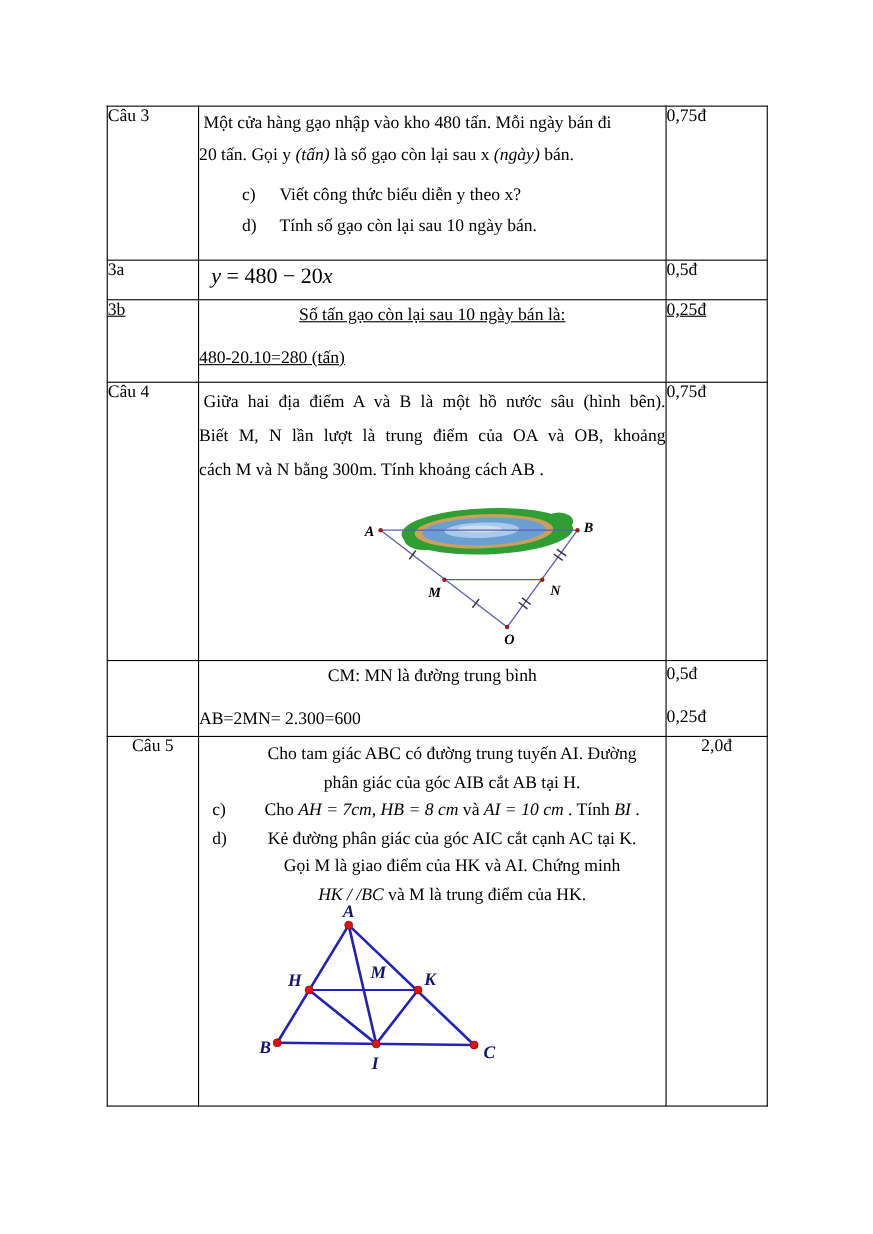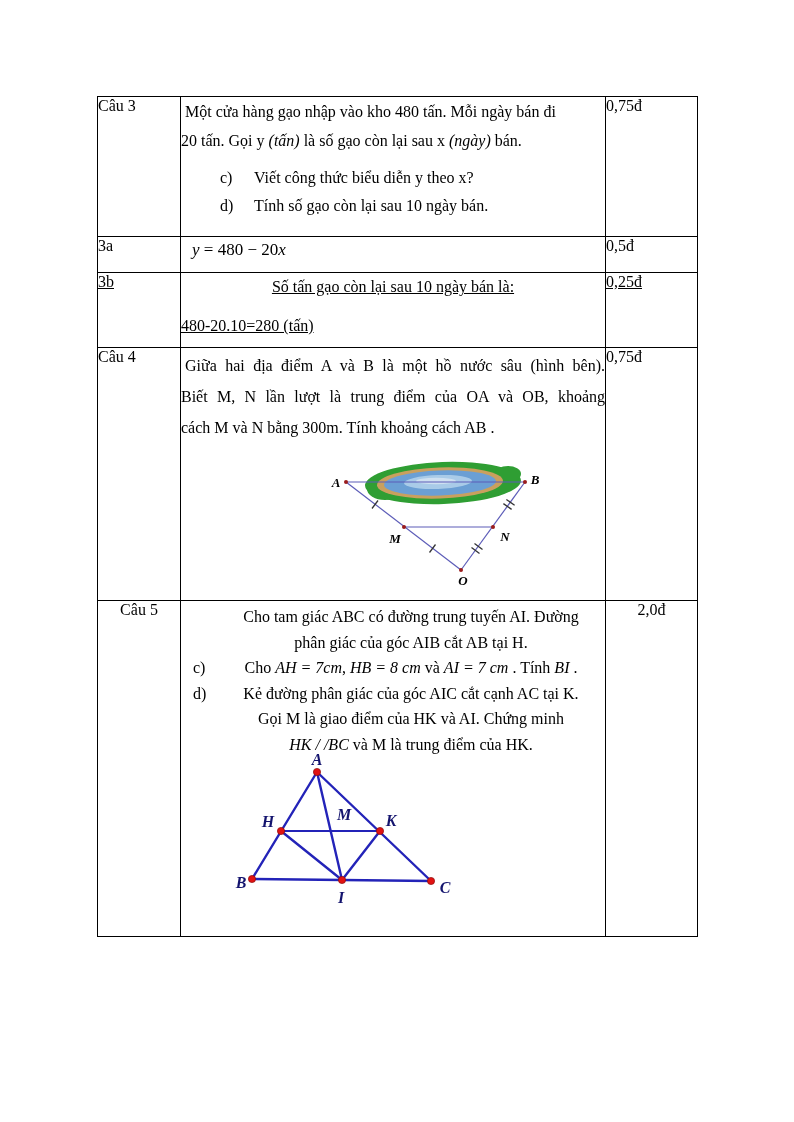--- a/index.html
+++ b/index.html
@@ -31,21 +31,21 @@
   .score-cell{ padding:4px 2px 0 6px; }
 
   
   .q3-para { line-height:29px; text-align:justify; }
   .q3-para .pline { display:block; }
   .q3-list { margin-top:9px; line-height:28px; }
   .q3-li { padding-left:73px; position:relative; }
   .q3-li .li-label { position:absolute; left:39px; }
 
   
-  .formula { padding:3px 0 0 11px; font-size:17px; }
+  .formula { padding:3px 0 0 11px; font-size:20px; }
 
   
   .gapline1 { margin-top:2px; line-height:24px;text-align:center; }
   .gapline2 { margin-top:15px; line-height:24px; }
   .score-low { padding-top:45px; }
   .score-stack div { line-height:24px; }
   .score-stack .s2 { margin-top:15px; }
 
   
   .q4-para { line-height:31px; margin-top:2px; }
@@ -160,29 +160,40 @@
           <text x="9" y="33" text-anchor="middle">A</text>
           <text x="208" y="30" text-anchor="middle">B</text>
           <text x="68" y="89" text-anchor="middle">M</text>
           <text x="178" y="87" text-anchor="middle">N</text>
           <text x="136" y="131" text-anchor="middle">O</text>
         </svg>
       </td>
       <td class="score-cell">0,75đ</td>
     </tr>
 
+    <tr style="height:69px;">
+      <td class="id-cell"></td>
+      <td class="body-cell">
+        <div class="gapline1">CM: MN là đường trung bình</div>
+        <div class="gapline2">AB=2MN= 2.300=600</div>
+      </td>
+      <td class="score-cell score-stack">
+        <div class="s1">0,5đ</div>
+        <div class="s2">0,25đ</div>
+      </td>
+    </tr>
 
     <tr style="height:336px;text-align:center;">
       <td class="id-cell">Câu 5</td>
       <td class="body-cell">
         <div class="q5-block">
           <div class="q5-indent">Cho tam giác ABC có đường trung tuyến AI. Đường</div>
           <div class="q5-indent">phân giác của góc AIB cắt AB tại H.</div>
           <div class="q5-item">
-            <span class="li-label">c)</span><span>Cho </span><span class="mi">AH = 7cm</span><span>, </span><span class="mi">HB = 8 cm</span><span> và </span><span class="mi">AI = 7 cm</span><span> . Tính </span><span class="mi">BI</span><span> .</span>
+            <span class="li-label">c)</span><span>Cho </span><span class="mi">AH = 7cm</span><span>, </span><span class="mi">HB = 8 cm</span><span> và </span><span class="mi">AI = 10 cm</span><span> . Tính </span><span class="mi">BI</span><span> .</span>
           </div>
           <div class="q5-item">
             <span class="li-label">d)</span><span>Kẻ đường phân giác của góc AIC cắt cạnh AC tại K.</span>
           </div>
           <div class="q5-indent">Gọi M là giao điểm của HK và AI. Chứng minh</div>
           <div class="q5-indent"><span class="mi">HK / /BC</span><span> và M là trung điểm của HK.</span></div>
         </div>
         <svg class="fig2" viewBox="0 0 245 162">
           <g stroke="#2323b8" stroke-width="2.4" stroke-linecap="round">
             <line x1="85" y1="20" x2="20" y2="127"></line>

